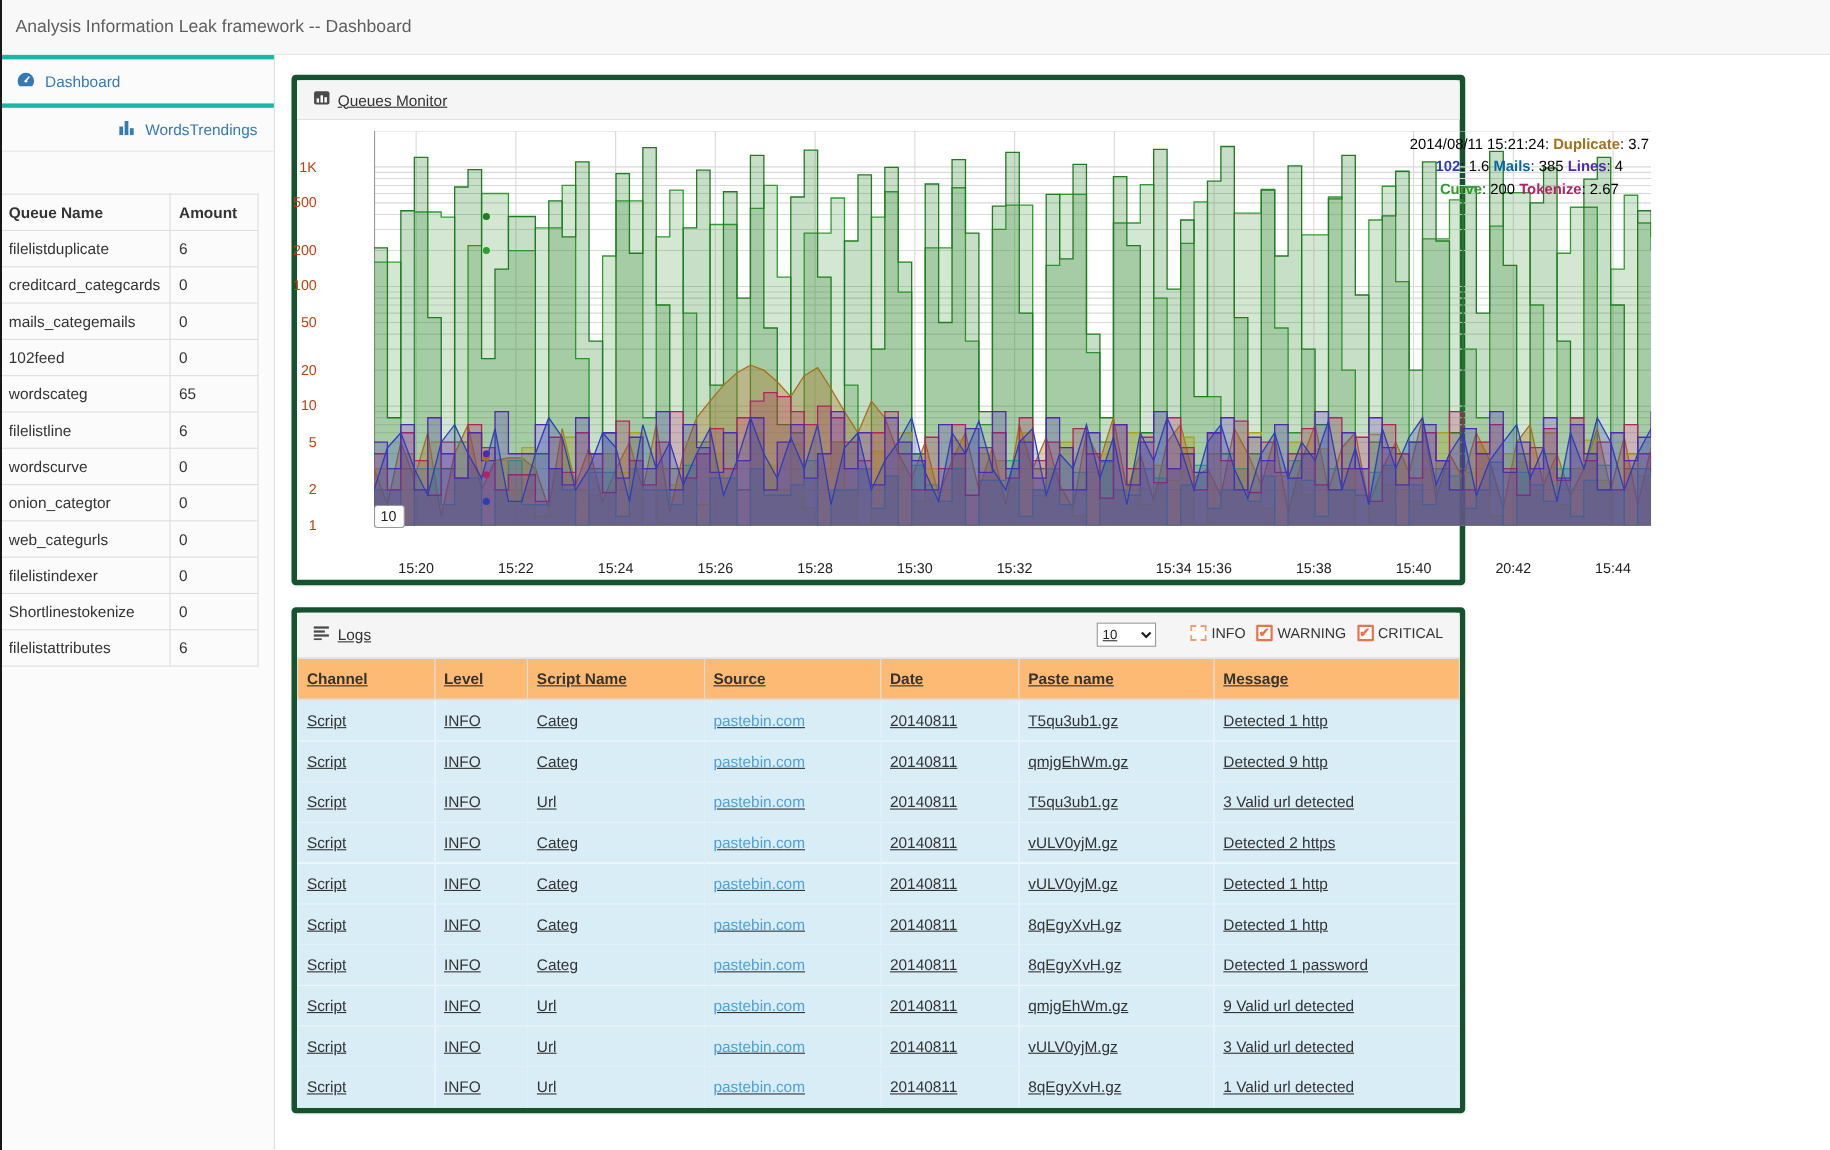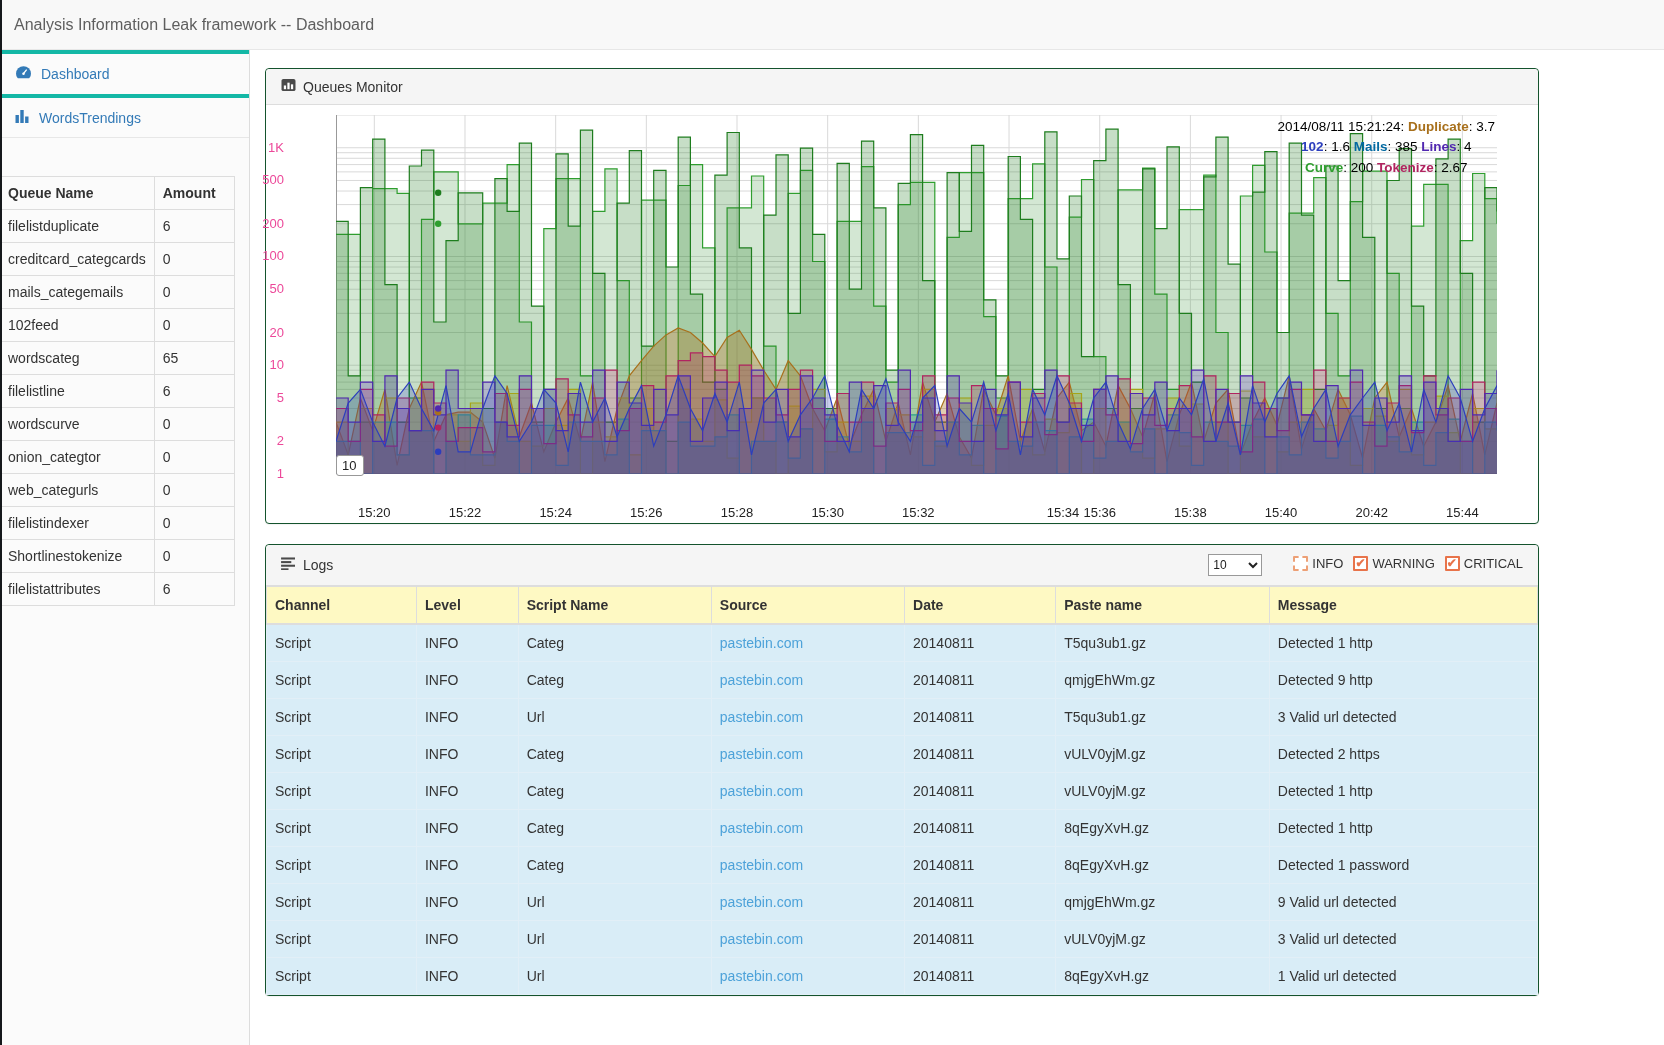--- a/index.html
+++ b/index.html
@@ -16,58 +16,58 @@
   .main { flex:1; padding:18px 15px 0 15px; background:#fff; }
   
   .search-row { padding:13px 14px; display:flex; }
   .search-input { flex:1; height:34px; border:1px solid #ccc; border-radius:4px 0 0 4px;
     padding:6px 12px; font-size:14px; color:#555; outline:none; min-width:0; }
   .search-input::placeholder { color:#7fa5c6; }
   .search-btn { width:42px; height:34px; border:1px solid #ccc; border-left:1px solid #ddd;
     border-radius:0 4px 4px 0; background:#fff; cursor:pointer; display:flex; align-items:center; justify-content:center; }
   .nav-item { border-top:4px solid #14b8a6; padding:11px 15px; color:#337ab7;
     display:flex; align-items:center; gap:9px; font-size:14px; cursor:pointer; }
-  .nav-item:last-of-type { border-bottom:1px solid #e7e7e7; }
+  .nav-item:last-of-type { border-bottom:1px solid #e7e7e7;justify-content:flex-end; }
   .queue-table { margin-top:38px; width:235px; border-collapse:collapse; font-size:14px; color:#333; }
   .queue-table th, .queue-table td { border:1px solid #ddd; border-left:none; padding:8px; text-align:left; }
   .queue-table th { font-weight:bold; }
   .queue-table td:first-child, .queue-table th:first-child { width:148px; }
   
-  .panel { border:1px solid #14532d; border-radius:4px; background:#fff; width:1274px;
-    box-shadow:0 1px 1px rgba(0,0,0,.05); }
+  .panel { border:5px solid #14532d; border-radius:4px; background:#fff; width:1067px;
+    box-shadow:0 1px 1px rgba(0,0,0,.05);text-decoration:underline; }
   .panel + .panel { margin-top:20px; }
   .panel-heading { background:#f5f5f5; border-bottom:1px solid #ddd; padding:9px 15px;
     color:#333; font-size:14px; border-radius:4px 4px 0 0; display:flex; align-items:center; gap:7px; }
   .panel-heading .spacer { flex:1; }
   
   .chart-body { position:relative; padding:6px 0 4px 24px; }
   .chart-area { position:relative; height:388px; }
   .plot-wrap { position:relative; margin-left:46px; width:1161px; height:359px; top:4px; }
   .plot-wrap svg { display:block; }
-  .ylab { position:absolute; left:-46px; width:40px; text-align:right; font-size:13px; color:#ec4899; }
+  .ylab { position:absolute; left:-46px; width:40px; text-align:right; font-size:13px; color:#c2410c; }
   .xlabels { position:relative; margin-left:46px; width:1161px; height:20px; top:6px; }
   .xlab { position:absolute; width:44px; margin-left:-22px; text-align:center; font-size:13px; color:#222; }
   .legend { position:absolute; right:2px; top:2px; text-align:center; font-size:13.5px;
     color:#000; line-height:1.5; z-index:5; }
   .roll-input { position:absolute; left:0px; bottom:-2px; width:28px; height:21px;
     border:1px solid #989898; border-radius:3px; background:#fff; font-size:13px;
     padding-left:5px; color:#222; font-family:"Liberation Sans", sans-serif; z-index:6; }
   
   .log-count { font-size:12px; height:22px; width:54px; border:1px solid #999;
     background:#fff; margin-right:14px; color:#222; }
   .filter { margin-left:10px; font-size:13px; color:#333; cursor:pointer; display:inline-flex; align-items:center; }
   .cb { display:inline-block; width:15px; height:15px; border:2px solid #e8734a;
     background:#fff; margin-right:4px; position:relative; border-radius:1px; }
   .cb:not(.checked) { border-style:dashed; border-color:#eda076; }
   .cb.checked::after { content:"\2714"; position:absolute; left:0px; top:-2px;
     font-size:12px; color:#e8734a; font-weight:bold; }
   
   .logs-table { width:100%; border-collapse:collapse; font-size:14px; color:#333; table-layout:fixed; }
   .logs-table th { padding:10px 8px; border:1px solid #ddd; border-bottom:2px solid #ddd;
-    background:#fef9c3; text-align:left; font-weight:bold; }
+    background:#fdba74; text-align:left; font-weight:bold; }
   .logs-table td { padding:10px 8px; border:1px solid #e2eff7; background:#d9edf7; overflow:hidden; }
   .logs-table a { color:#4da2d9; text-decoration:none; }
 </style>
 </head>
 <body>
 
 <div class="screen-edge"></div>
 
 <div class="navbar">
   <span class="navbar-title">Analysis Information Leak framework -- Dashboard</span>

